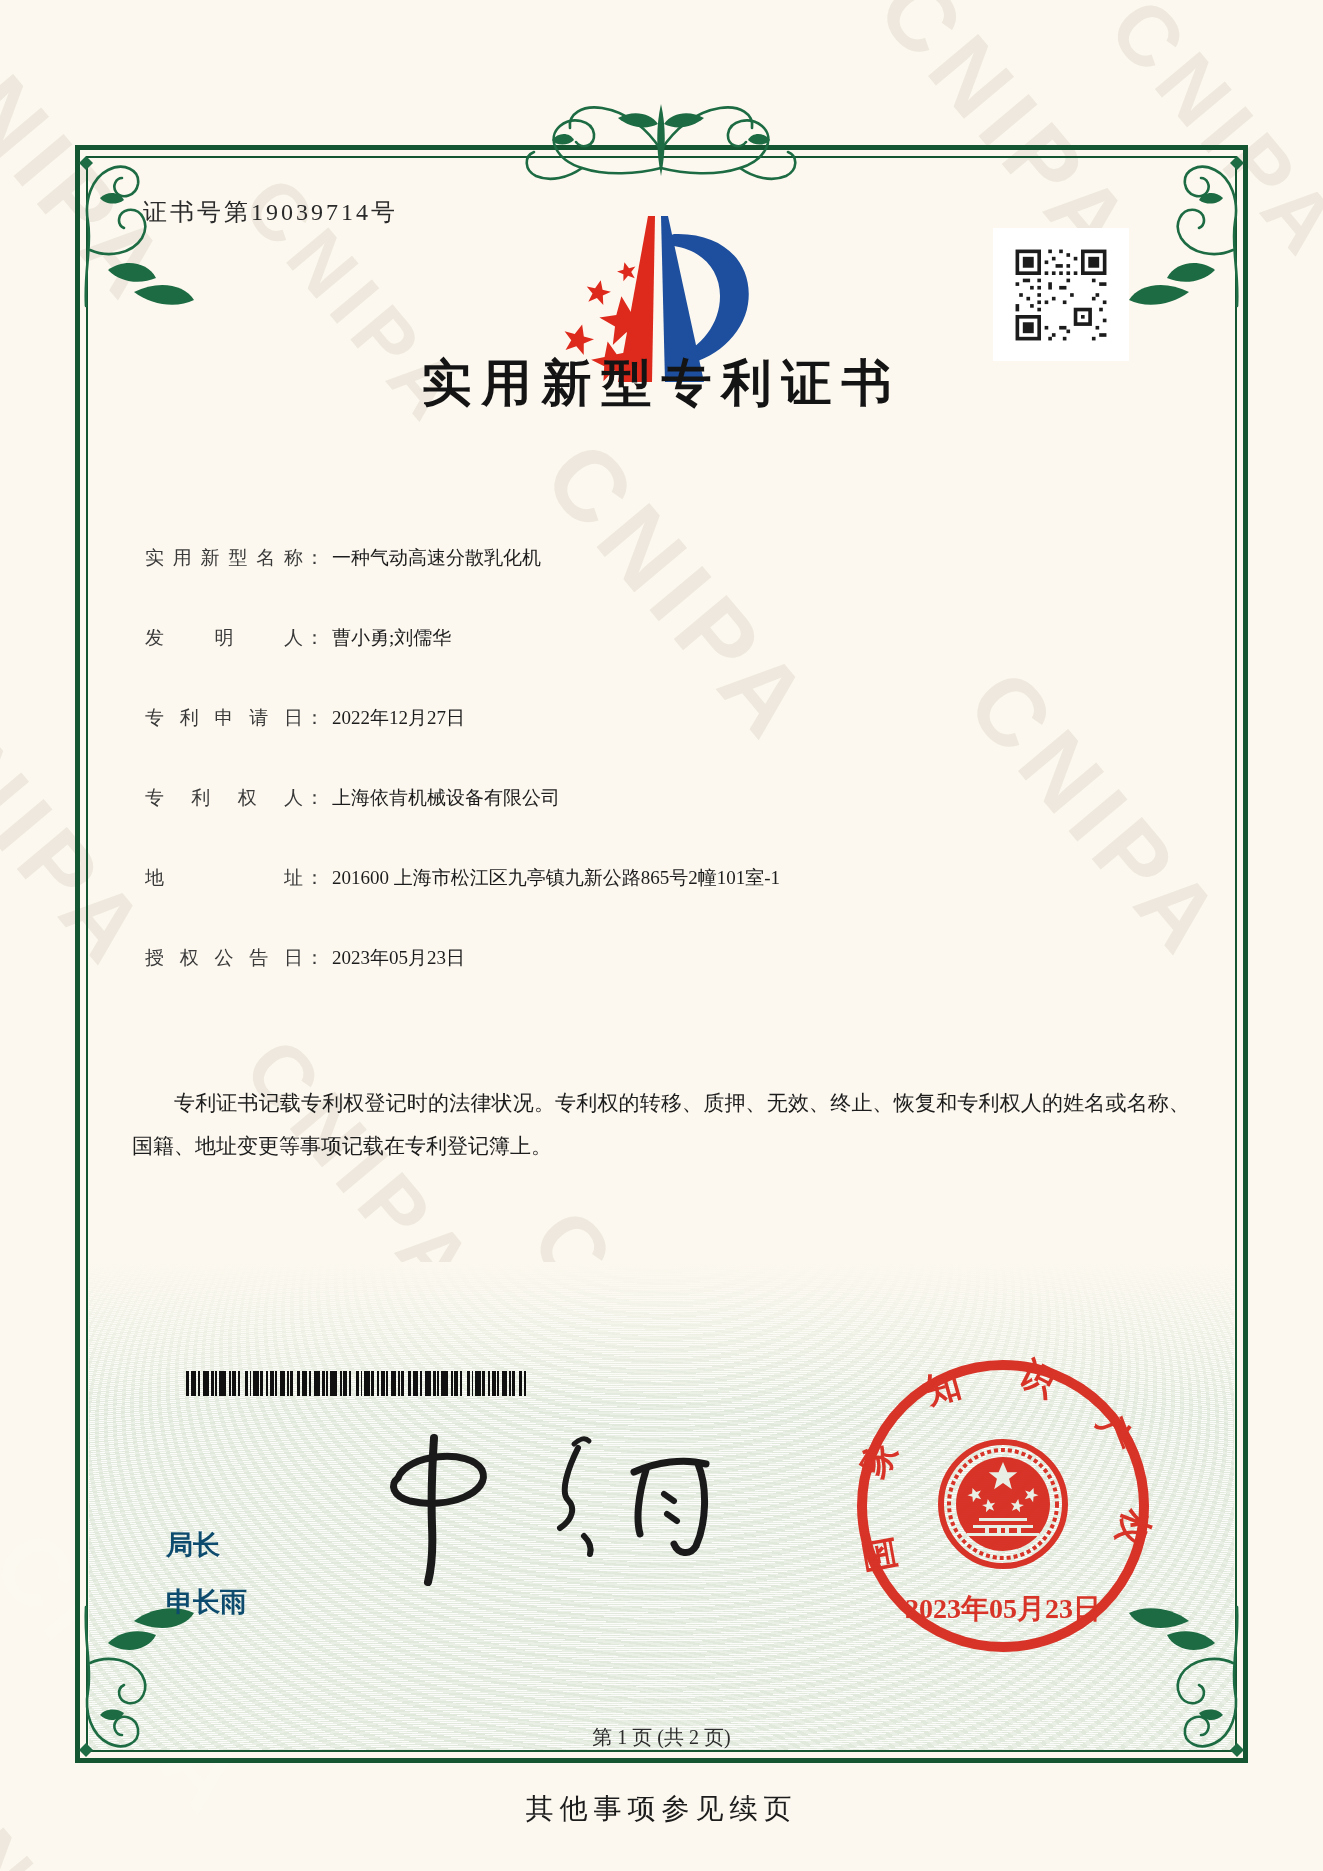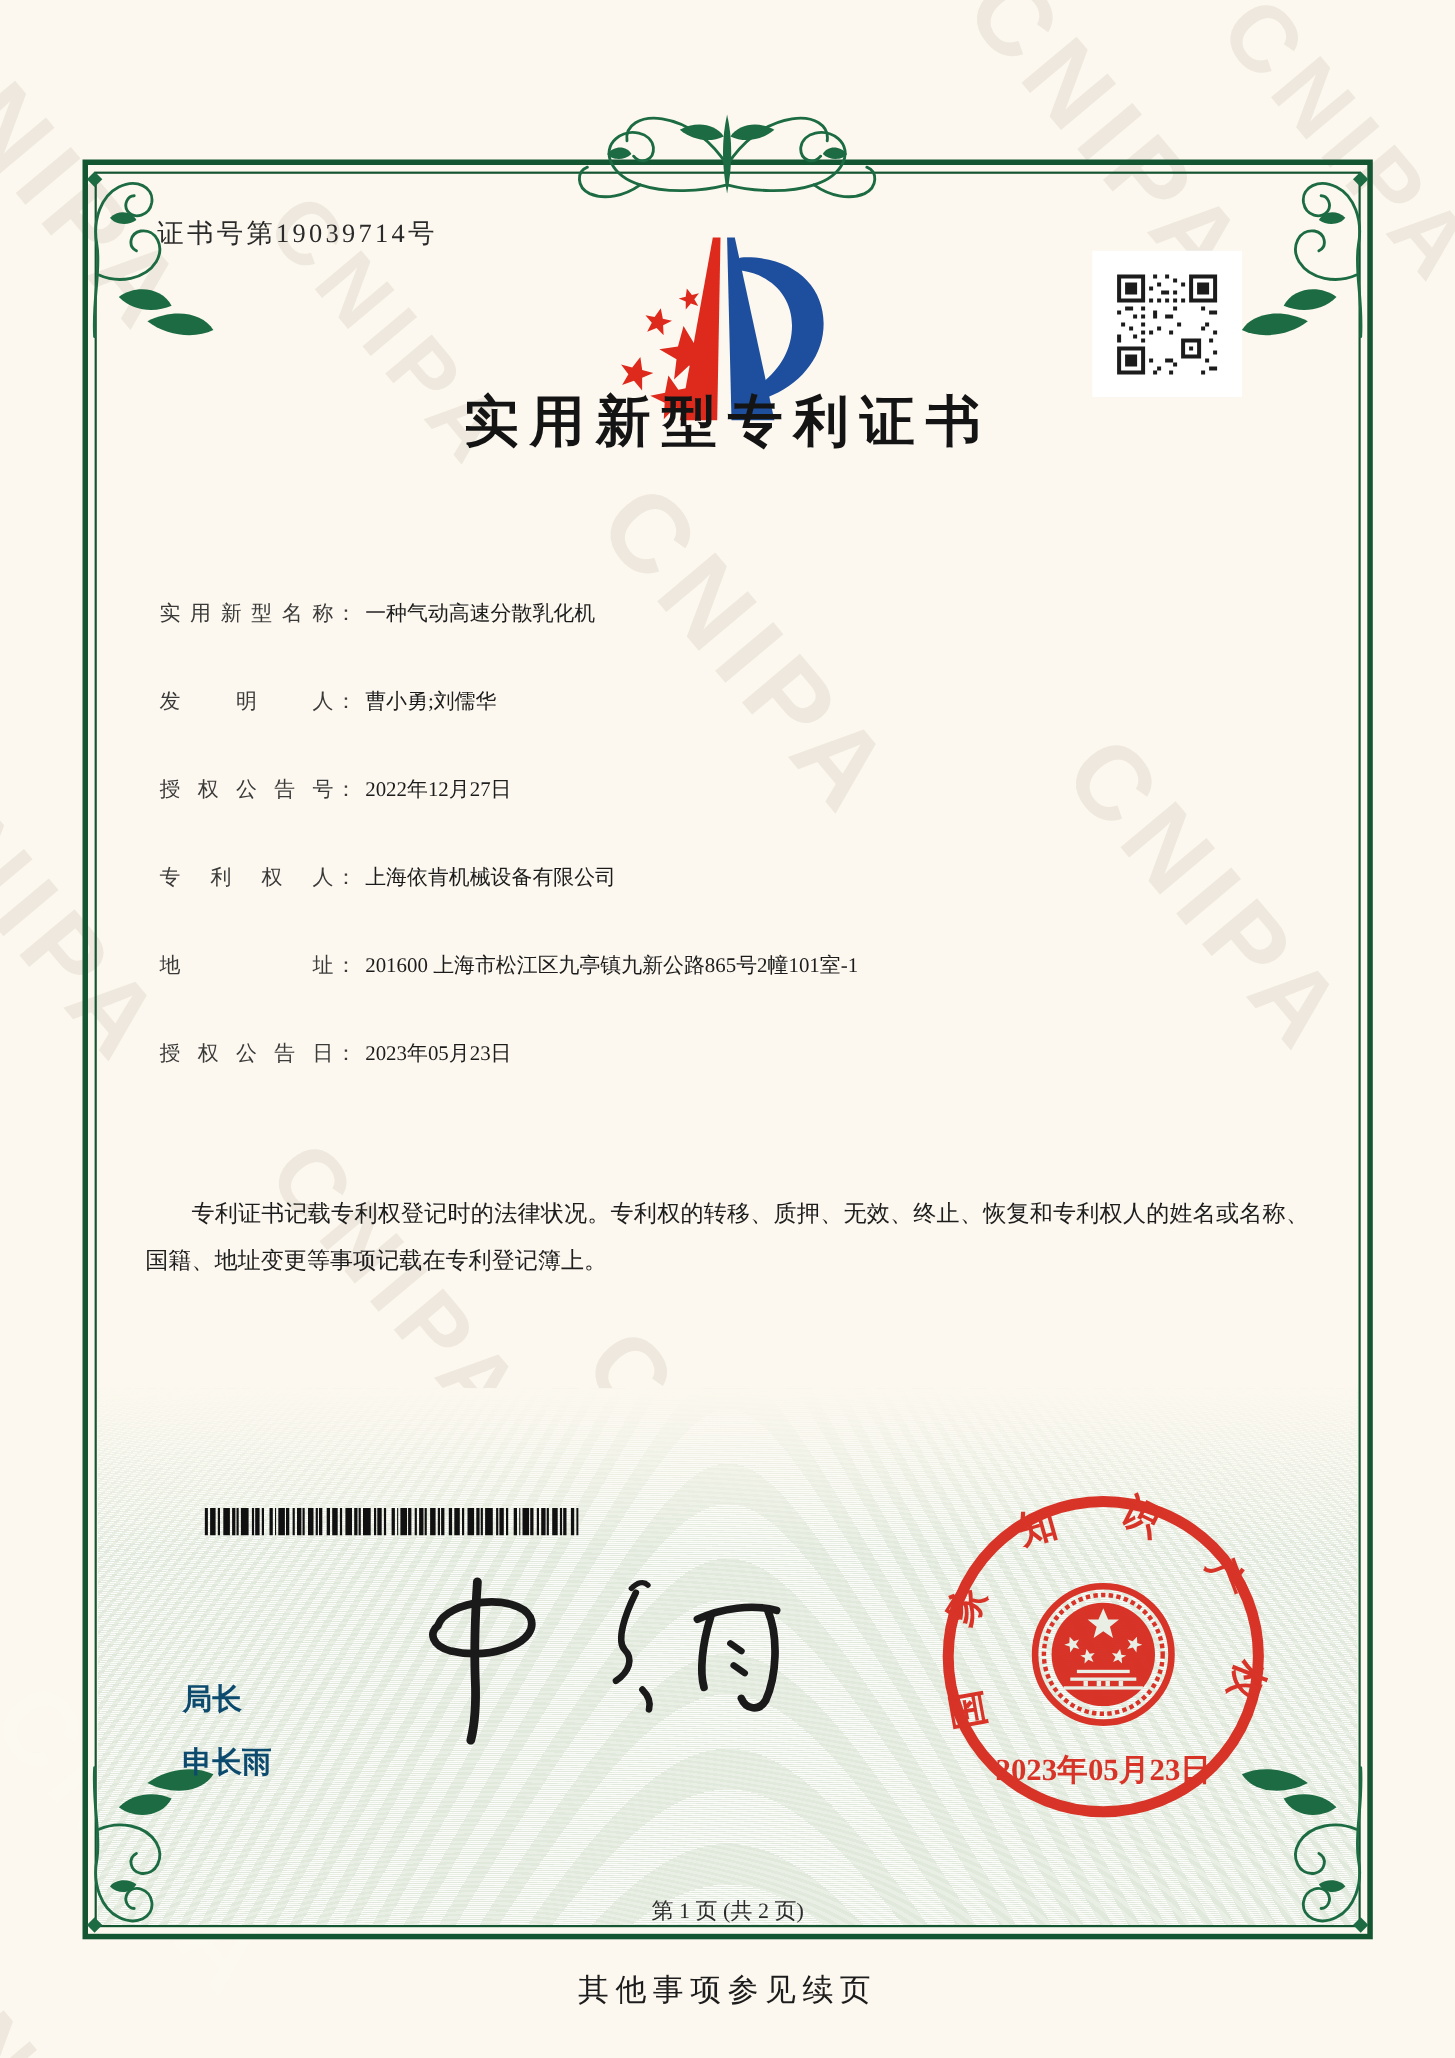--- a/index.html
+++ b/index.html
@@ -209,21 +209,21 @@
   <div class="title">实用新型专利证书</div>
 
   <div class="fields">
     <div class="frow">
       <span class="flabel">实用新型名称</span><span class="fcolon">：</span><span class="fvalue">一种气动高速分散乳化机</span>
     </div>
     <div class="frow">
       <span class="flabel">发明人</span><span class="fcolon">：</span><span class="fvalue">曹小勇;刘儒华</span>
     </div>
     <div class="frow">
-      <span class="flabel">授权公告号</span><span class="fcolon">：</span><span class="fvalue">2022年12月27日</span>
+      <span class="flabel">专利申请日</span><span class="fcolon">：</span><span class="fvalue">2022年12月27日</span>
     </div>
     <div class="frow">
       <span class="flabel">专利权人</span><span class="fcolon">：</span><span class="fvalue">上海依肯机械设备有限公司</span>
     </div>
     <div class="frow">
       <span class="flabel">地址</span><span class="fcolon">：</span><span class="fvalue">201600 上海市松江区九亭镇九新公路865号2幢101室-1</span>
     </div>
     <div class="frow">
       <span class="flabel">授权公告日</span><span class="fcolon">：</span><span class="fvalue">2023年05月23日</span>
     </div>

